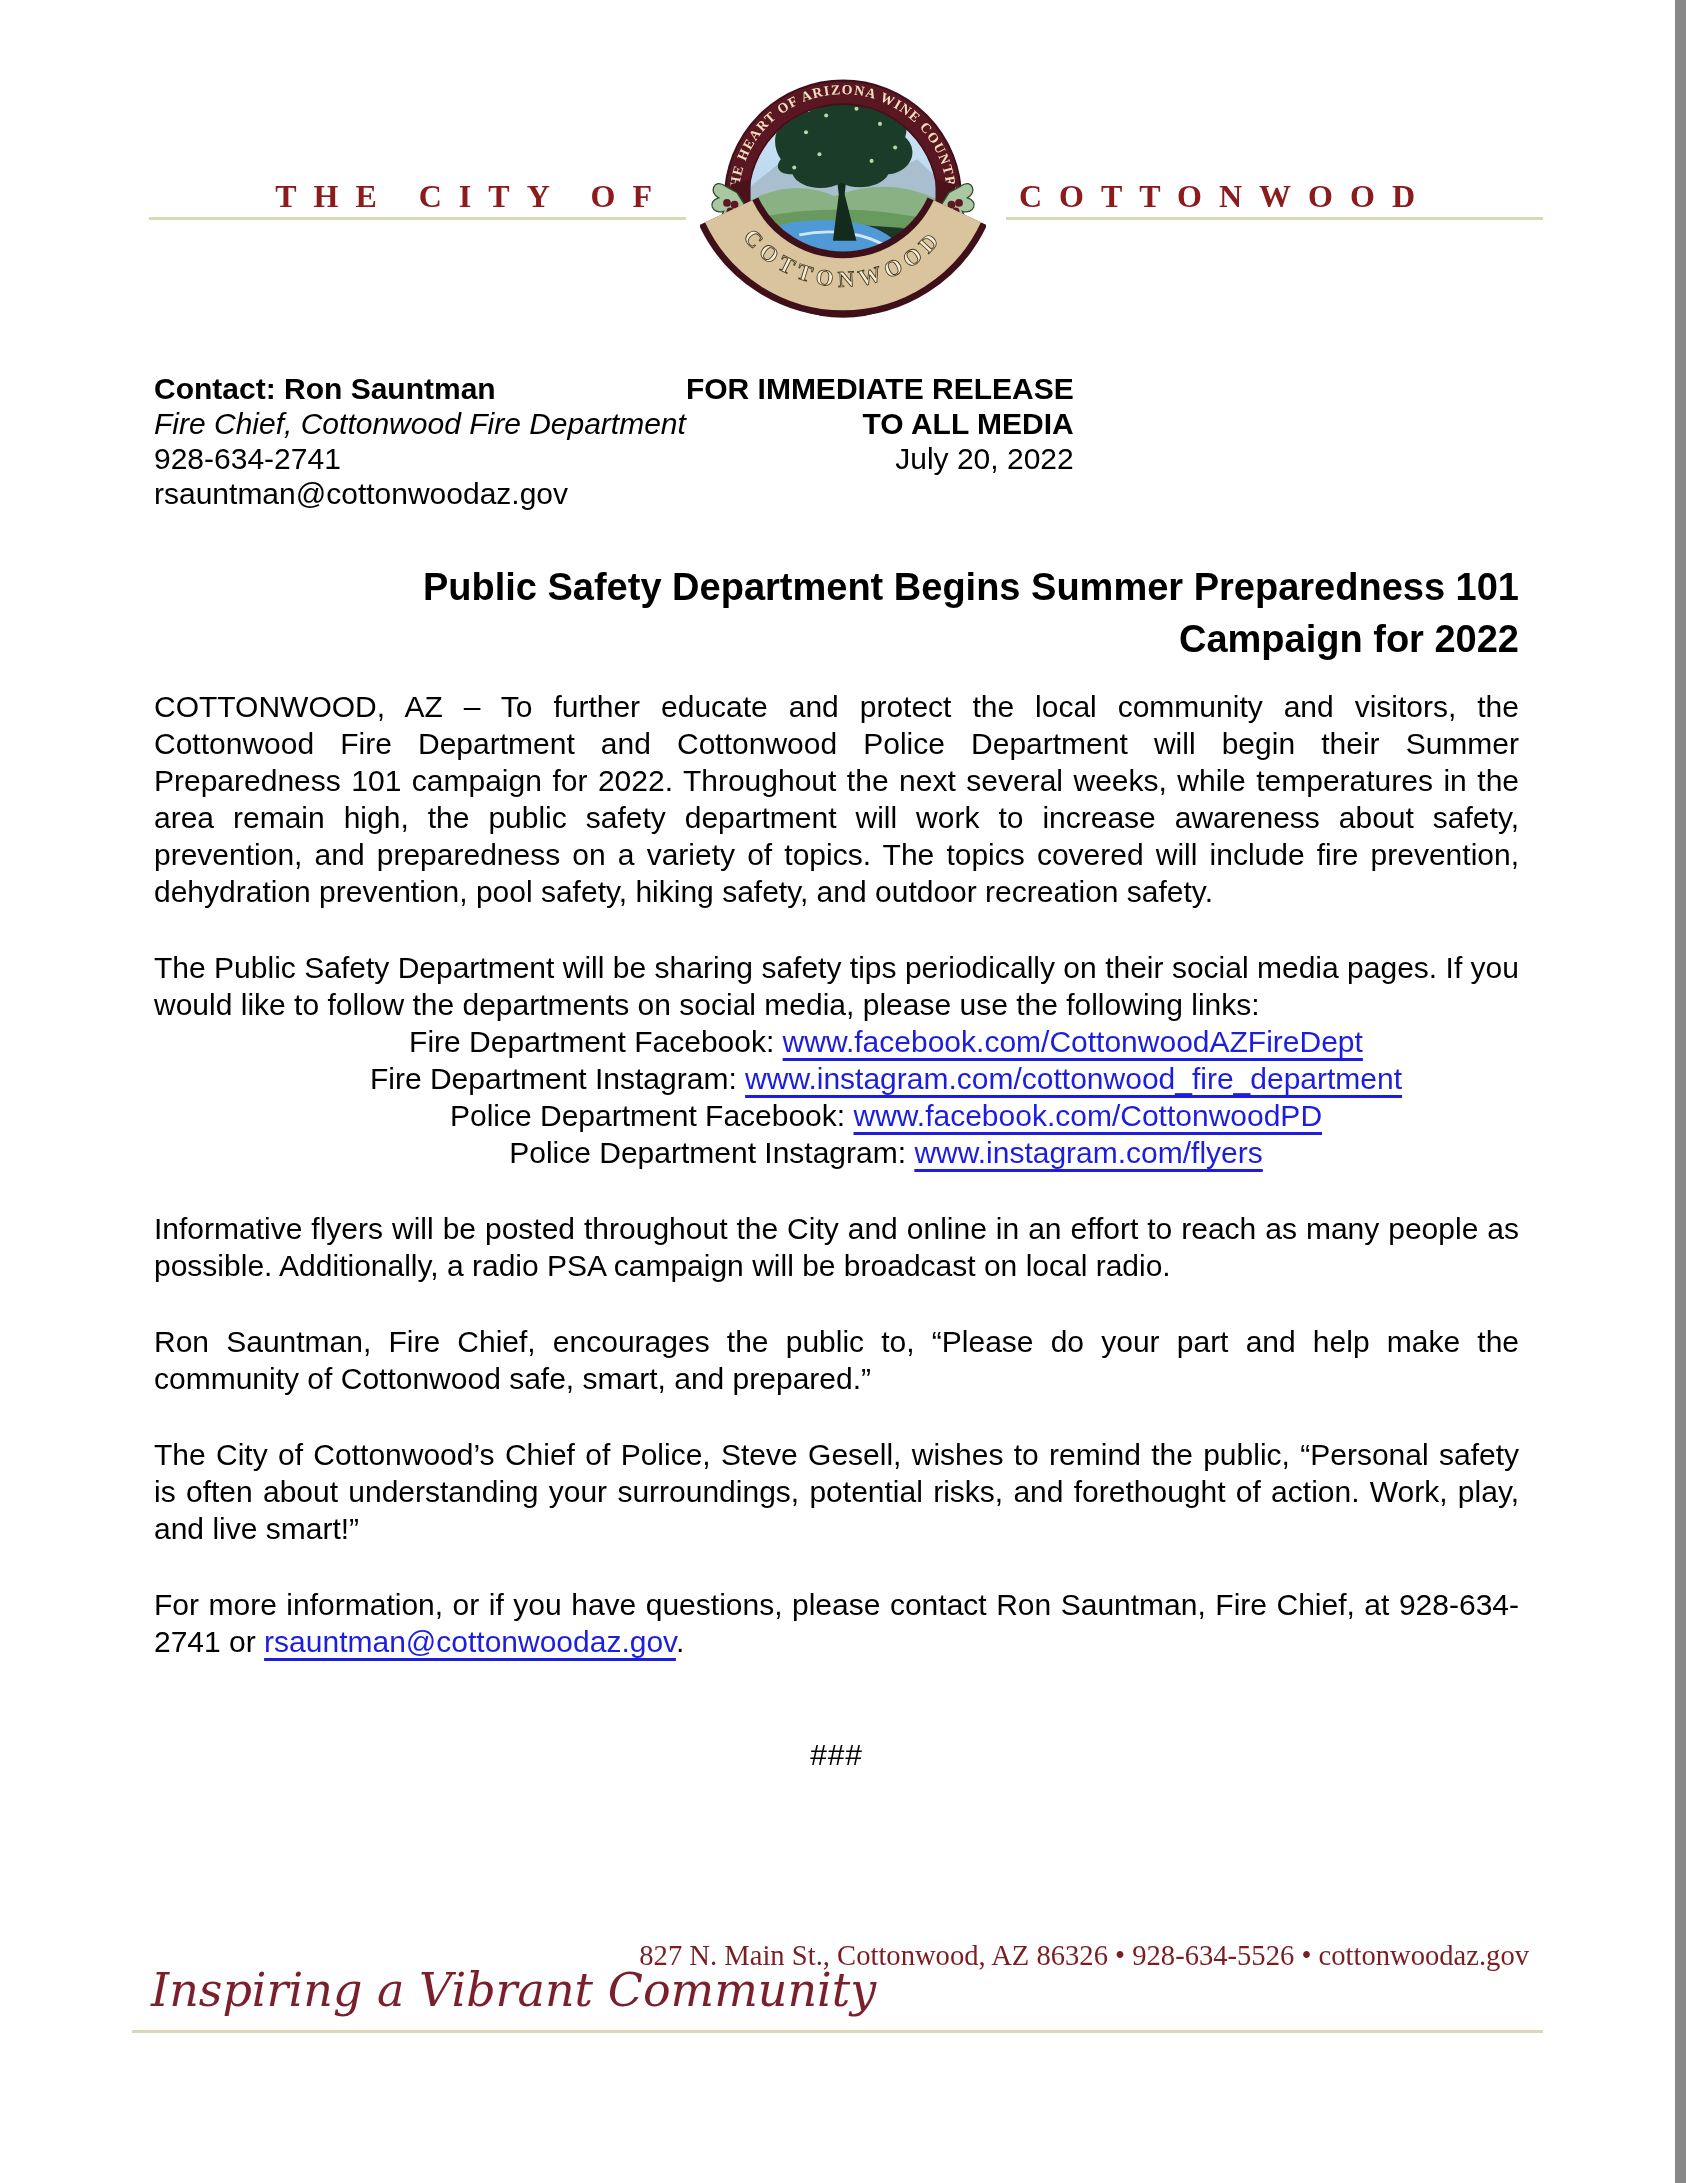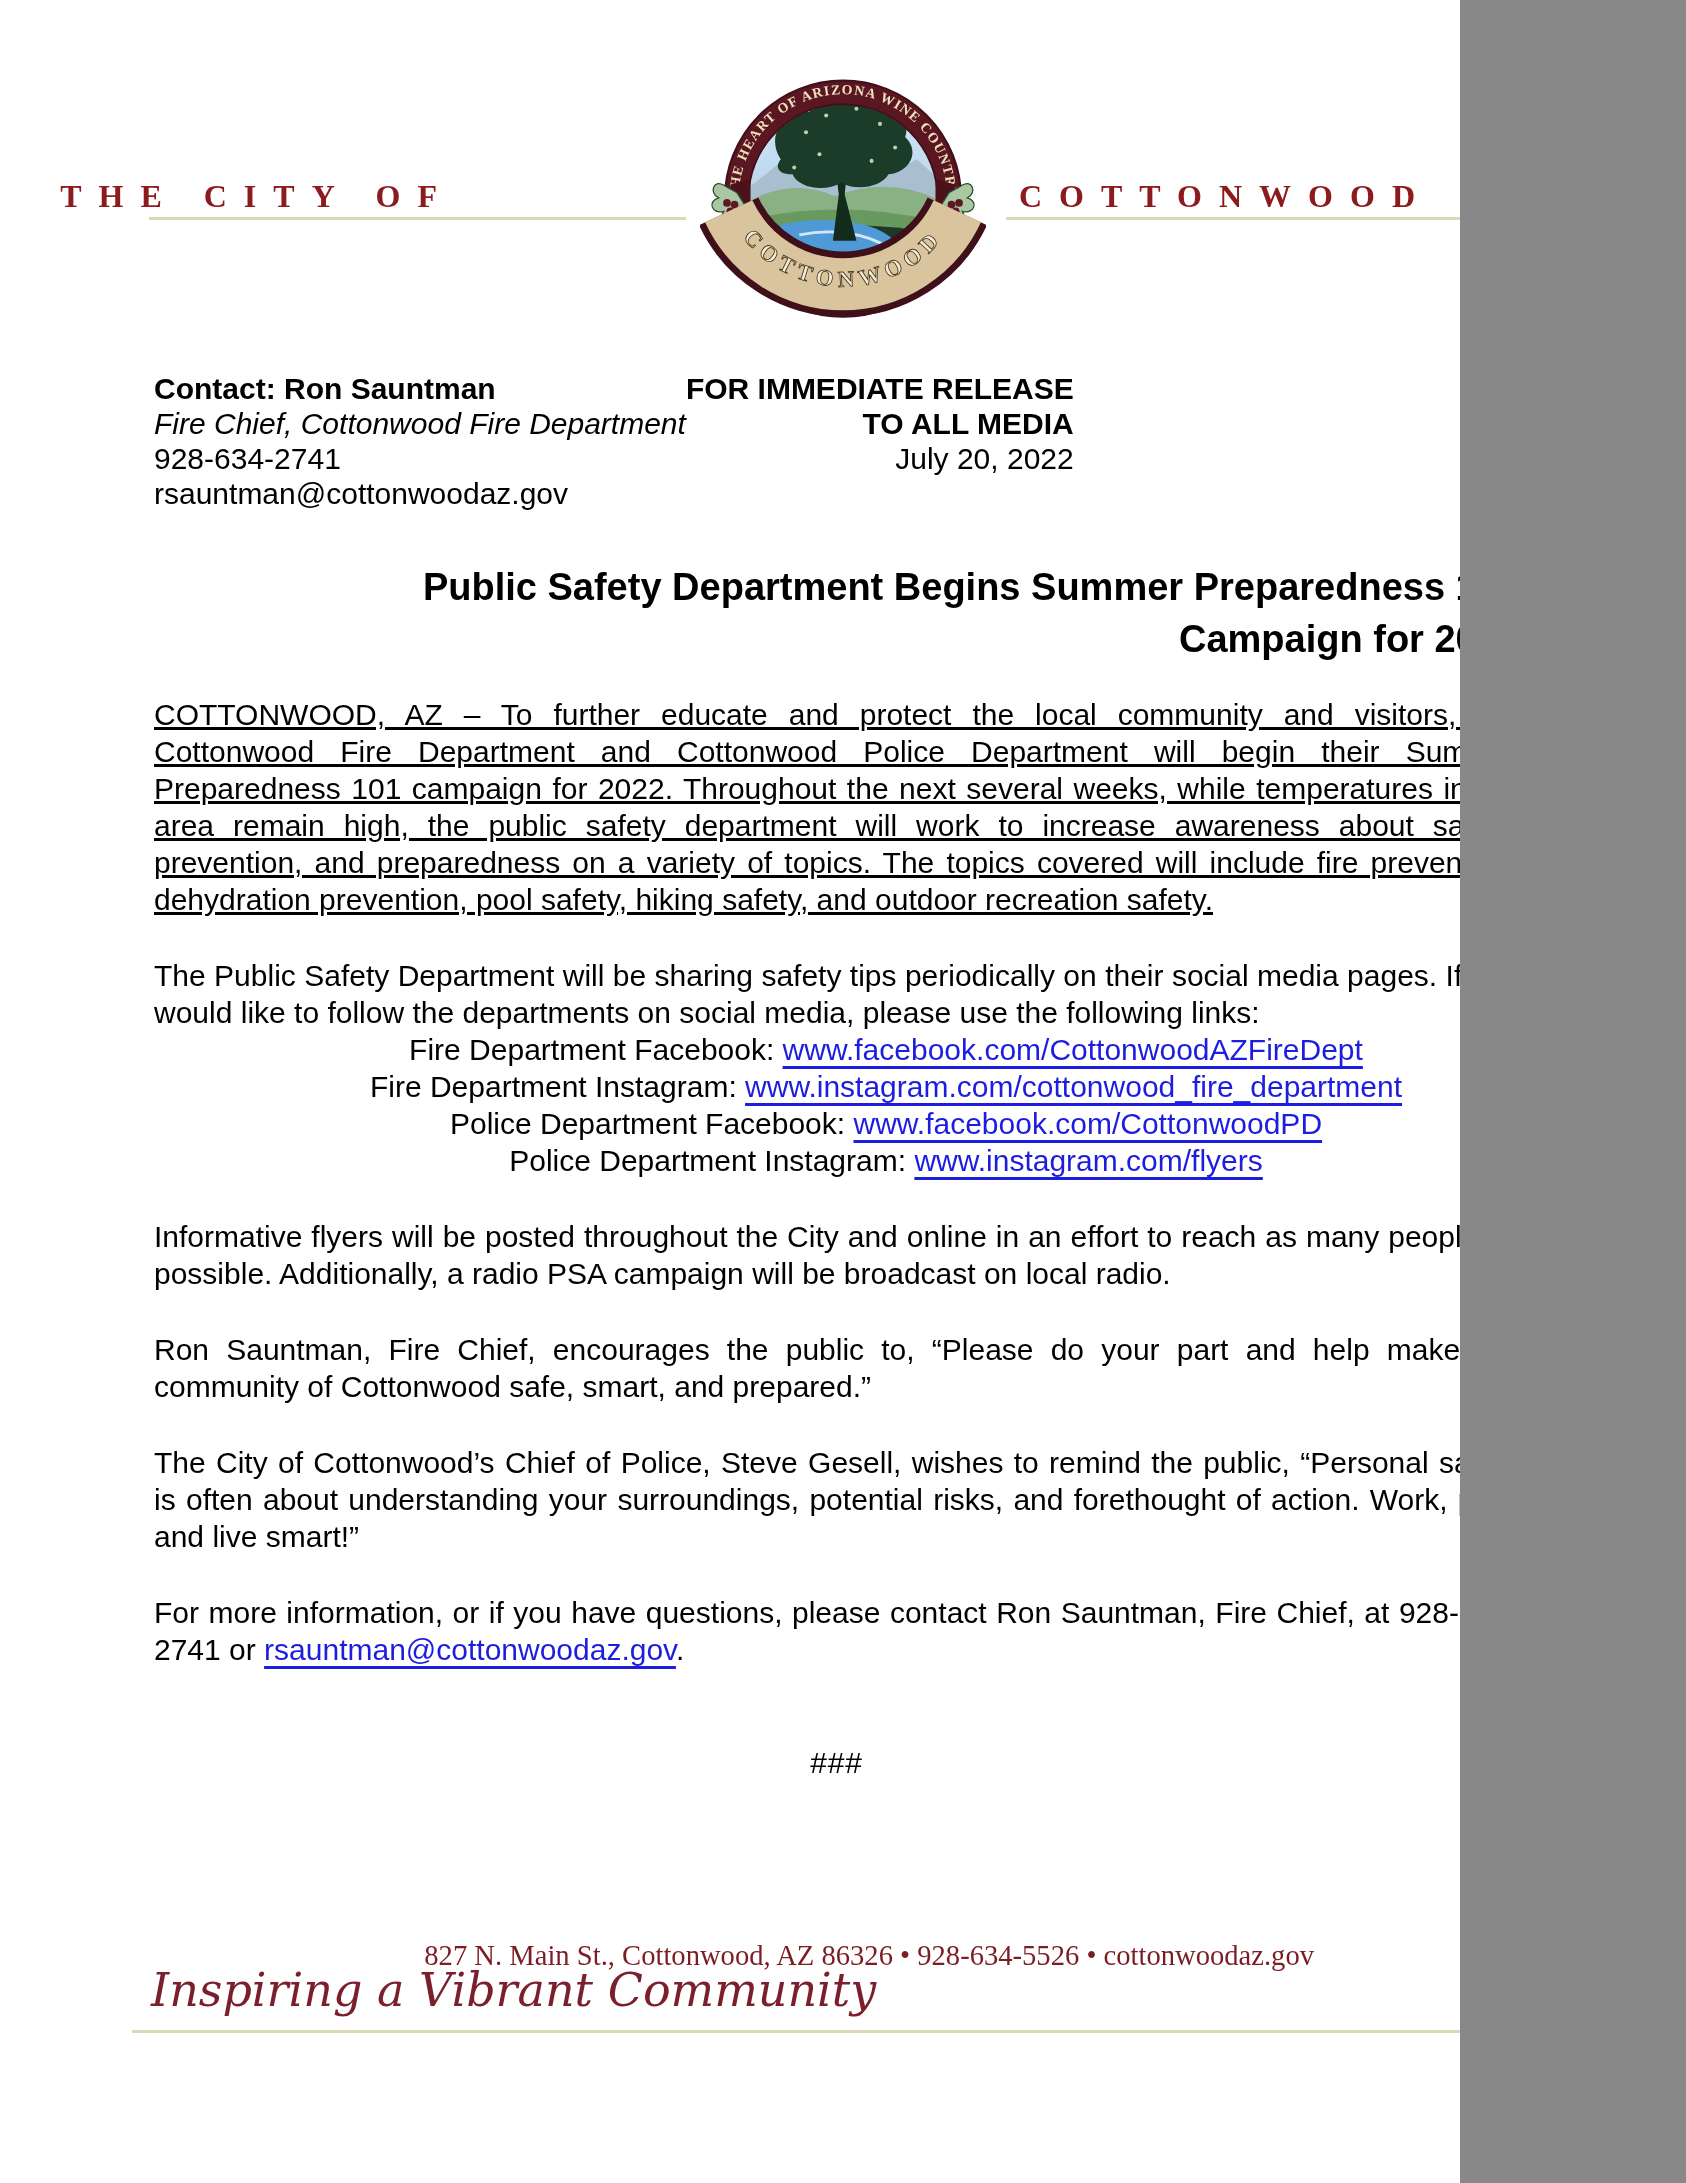--- a/index.html
+++ b/index.html
@@ -1,18 +1,18 @@
 <!DOCTYPE html>
 <html style="font-size:13.4px"><head>
 <meta charset="utf-8">
 <style>
   html,body{margin:0;padding:0;background:#888;}
   .page{
     position:relative;
-    width:1460px;height:2183px;
+    width:1675px;height:2183px;
     background:#ffffff;
     font-family:"Liberation Sans",sans-serif;
     color:#000;
     overflow:hidden;
   }
   
   .hdr-rule{position:absolute;top:217px;height:2.5px;background:#dbd8b8;}
   .hdr-rule.left{left:149px;width:537px;}
   .hdr-rule.right{left:1006px;width:537px;}
   .hdr-word{
@@ -31,21 +31,21 @@
   }
   .contact-row{display:flex;justify-content:flex-start;align-items:flex-start;line-height:35px;}
   .contact-left .b,.release-right .b{font-weight:bold;}
   .contact-left .i{font-style:italic;}
   .release-right{text-align:right;}
   .headline{
     margin-top:50px;text-align:right;
     font-weight:bold;font-size:38px;line-height:52px;
   }
   .para{margin:39px 0 0 0;text-align:justify;}
-  .para.first{margin-top:31px;text-decoration:underline;}
+  .para.first{margin-top:23px;}
   .link-line{padding-left:99px;text-align:center;}
   a.doclink{
     color:#1d1de0;
     text-decoration:underline;
     text-decoration-thickness:2.5px;
     text-underline-offset:5.9px;
   }
   .end-mark{margin-top:76px;text-align:center;letter-spacing:0.8px;}
   
   .footer-rule{position:absolute;left:132px;top:2030px;width:1411px;height:2.5px;background:#dbd8b8;}

